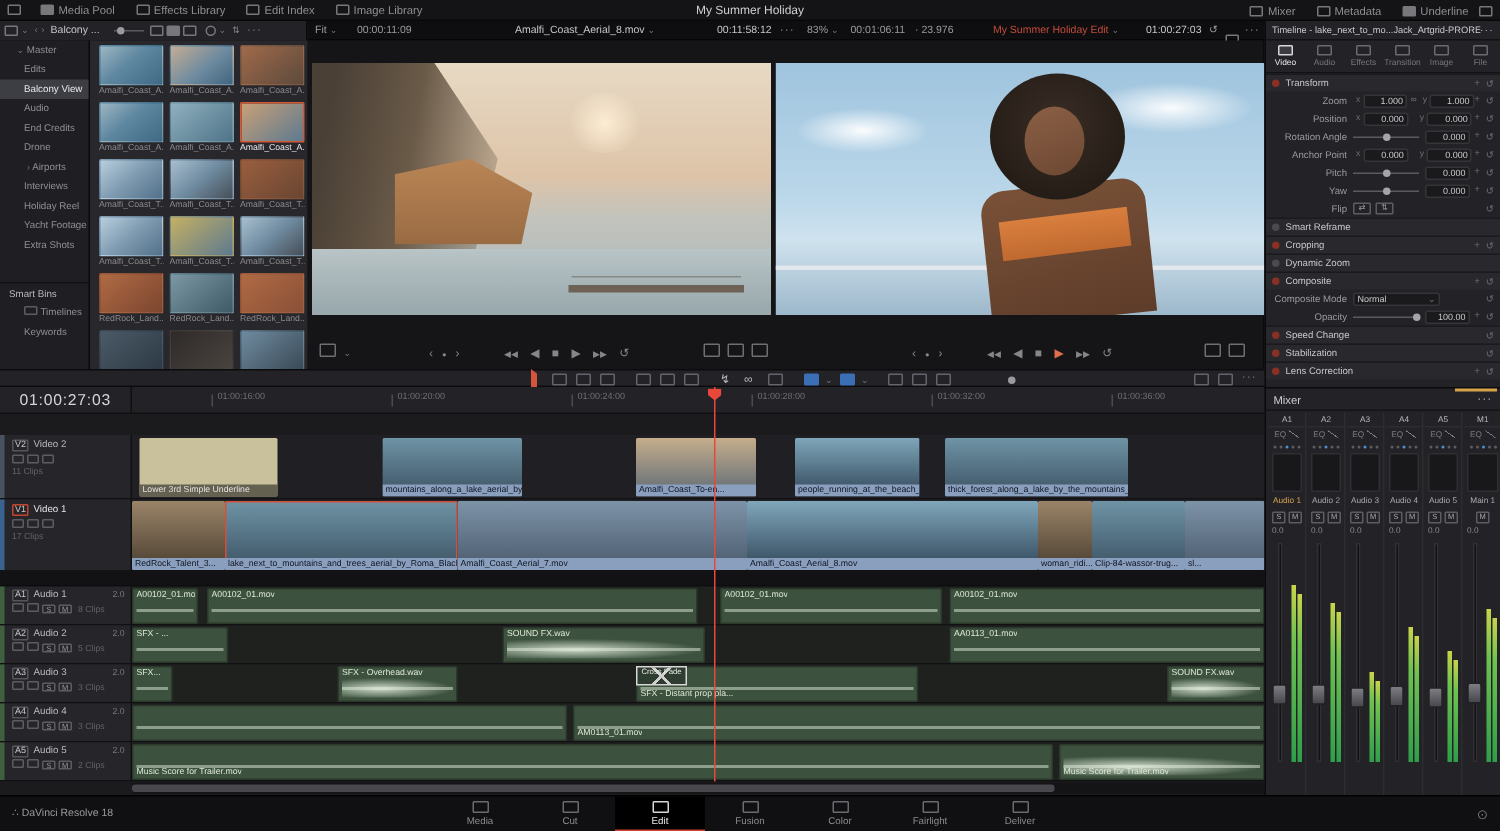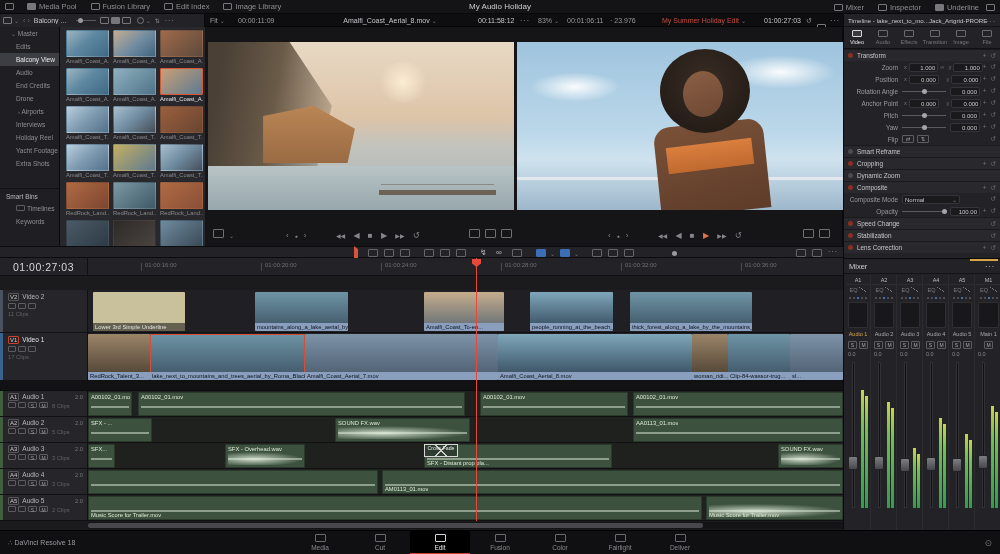--- a/index.html
+++ b/index.html
@@ -160,40 +160,40 @@
 <div id="stage">
 
   <div class="abs topbar flex">
     <span class="bx" style="margin:0 6px 0 5px"></span>
     <div class="tbtn">
         <span class="bx fill"></span>
         <span>Media Pool</span>
       </div>
     <div class="tbtn">
         <span class="bx"></span>
-        <span>Fusion Library</span>
+        <span>Effects Library</span>
       </div>
     <div class="tbtn">
         <span class="bx"></span>
         <span>Edit Index</span>
       </div>
     <div class="tbtn">
         <span class="bx"></span>
         <span>Image Library</span>
       </div>
   </div>
-  <div class="abs title">My Audio Holiday</div>
+  <div class="abs title">My Summer Holiday</div>
   <div class="abs topbar flex" style="left:auto;right:0;width:330px;background:transparent;border:none;justify-content:flex-end;z-index:2">
     <div class="tbtn">
         <span class="bx"></span>
         <span>Mixer</span>
       </div>
     <div class="tbtn">
         <span class="bx"></span>
-        <span>Inspector</span>
+        <span>Metadata</span>
       </div>
     <div class="tbtn">
         <span class="bx fill"></span>
         <span>Underline</span>
       </div>
     <span class="bx" style="margin-right:5px"></span>
   </div>
 
   <div class="abs row2"></div>
   <div class="abs mtool flex">

